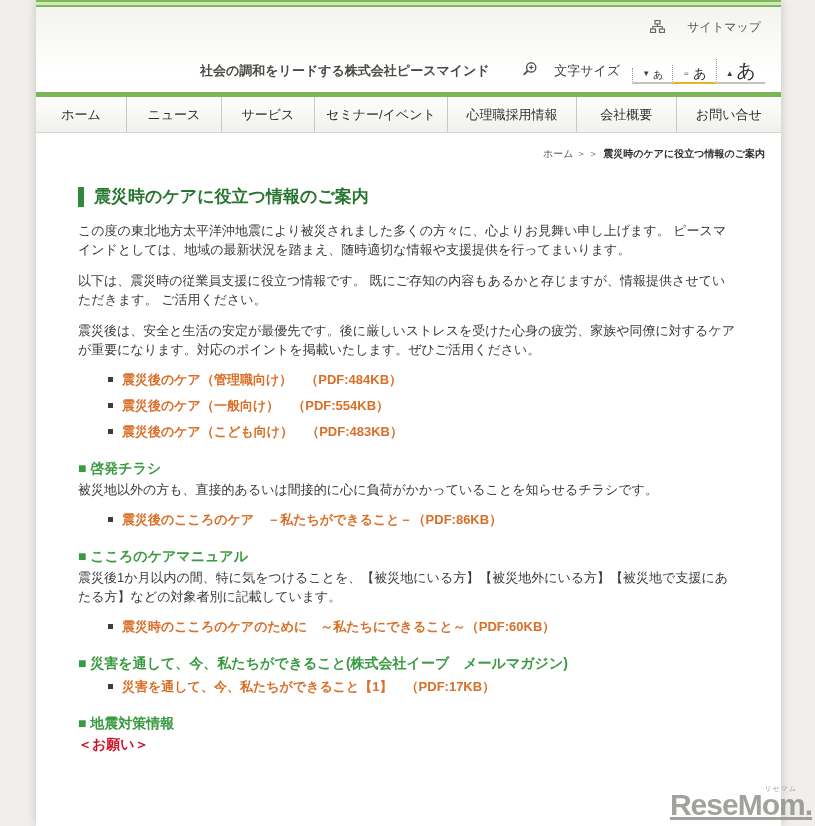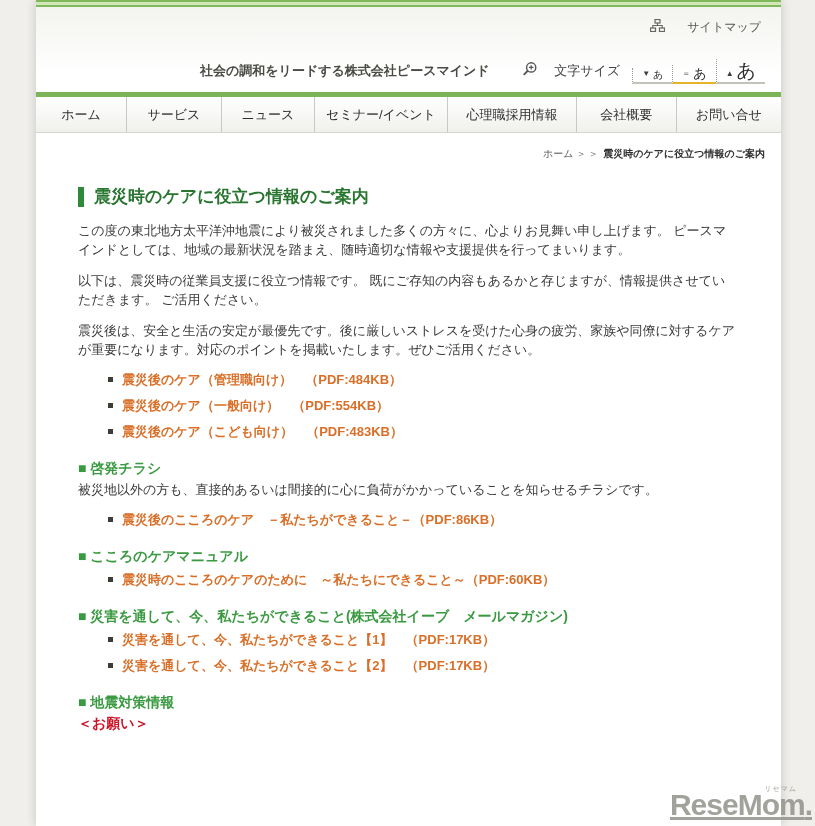--- a/index.html
+++ b/index.html
@@ -19,21 +19,21 @@
   
   .topbars { height:7px;
     background:linear-gradient(180deg,#7fb95c 0 2px,#d3e6ba 2px 5px,#7fb95c 5px 7px); }
   
   .header { position:relative; height:85px;
     background:linear-gradient(180deg,#f3f3ef 0%, #ffffff 78%); }
   .logo-block { position:absolute; left:12px; top:6px; width:136px; text-align:center; }
   .logo-leaf { display:block; margin:0 auto 2px auto; }
   .logo-text { font-size:14px; letter-spacing:4px; color:#55524a; font-weight:normal; }
   .tagline { position:absolute; left:164px; bottom:12px; font-size:13px; font-weight:bold; color:#4b4b45; }
-  .sitemap { position:absolute; right:20px; top:12px; display:flex; align-items:flex-start; gap:22px;
+  .sitemap { position:absolute; right:20px; top:12px; display:flex; align-items:flex-end; gap:22px;
     font-size:12px; color:#555; cursor:pointer; }
   .font-tools { position:absolute; right:16px; bottom:8px; display:flex; align-items:flex-end; }
   .fs-caption { display:flex; align-items:center; gap:16px; font-size:13px; color:#444;
     margin-right:12px; padding-bottom:4px; }
   .fs-btn { display:flex; align-items:flex-end; gap:3px; padding:2px 9px 2px 9px;
     border-left:1px dotted #9a9a94; border-bottom:2px solid #c3c3bb; cursor:pointer; }
   .fs-btn.active { border-bottom-color:#e6b32a; }
   .fs-marker { font-size:8px; color:#3c3c3c; line-height:1; padding-bottom:2px; }
   .fs-a-small  { font-size:10px; color:#2e2e2e; line-height:1; }
   .fs-a-mid    { font-size:13px; color:#2e2e2e; line-height:1; }
@@ -123,22 +123,22 @@
         <span class="fs-marker">▲</span>
         <span class="fs-a-large">あ</span>
       </span>
     </div>
   </div>
 
   <div class="greenbar"></div>
 
   <div class="nav">
     <div class="nav-item">ホーム</div>
+    <div class="nav-item">ニュース</div>
     <div class="nav-item">サービス</div>
-    <div class="nav-item">ニュース</div>
     <div class="nav-item">セミナー/イベント</div>
     <div class="nav-item">心理職採用情報</div>
     <div class="nav-item">会社概要</div>
     <div class="nav-item">お問い合せ</div>
   </div>
 
   <div class="breadcrumb">
     <a class="bc-home">ホーム</a><span class="bc-sep">＞＞</span><span class="bc-current">震災時のケアに役立つ情報のご案内</span>
   </div>
 
@@ -172,38 +172,35 @@
       <ul class="pdf-list">
         <li>
             <span class="bullet"></span>
             <a class="pdf-link">震災後のこころのケア　－私たちができること－（PDF:86KB）</a>
           </li>
       </ul>
     </div>
 
     <div class="section">
       <h2 class="section-heading">■ こころのケアマニュアル</h2>
+      <p class="section-body">震災後1か月以内の間、特に気をつけることを、【被災地にいる方】【被災地外にいる方】【被災地で支援にあたる方】などの対象者別に記載しています。</p>
       <ul class="pdf-list">
         <li>
             <span class="bullet"></span>
             <a class="pdf-link">震災時のこころのケアのために　～私たちにできること～（PDF:60KB）</a>
           </li>
       </ul>
     </div>
 
     <div class="section">
       <h2 class="section-heading">■ 災害を通して、今、私たちができること(株式会社イーブ　メールマガジン)</h2>
       <ul class="pdf-list">
         <li>
             <span class="bullet"></span>
             <a class="pdf-link">災害を通して、今、私たちができること【1】　（PDF:17KB）</a>
-          </li>
-        <li>
-            <span class="bullet"></span>
-            <a class="pdf-link">災害を通して、今、私たちができること【2】　（PDF:17KB）</a>
           </li>
       </ul>
     </div>
 
     <div class="section">
       <h2 class="section-heading">■ 地震対策情報</h2>
       <div class="request">＜お願い＞</div>
     </div>
   </div>
 </div>

